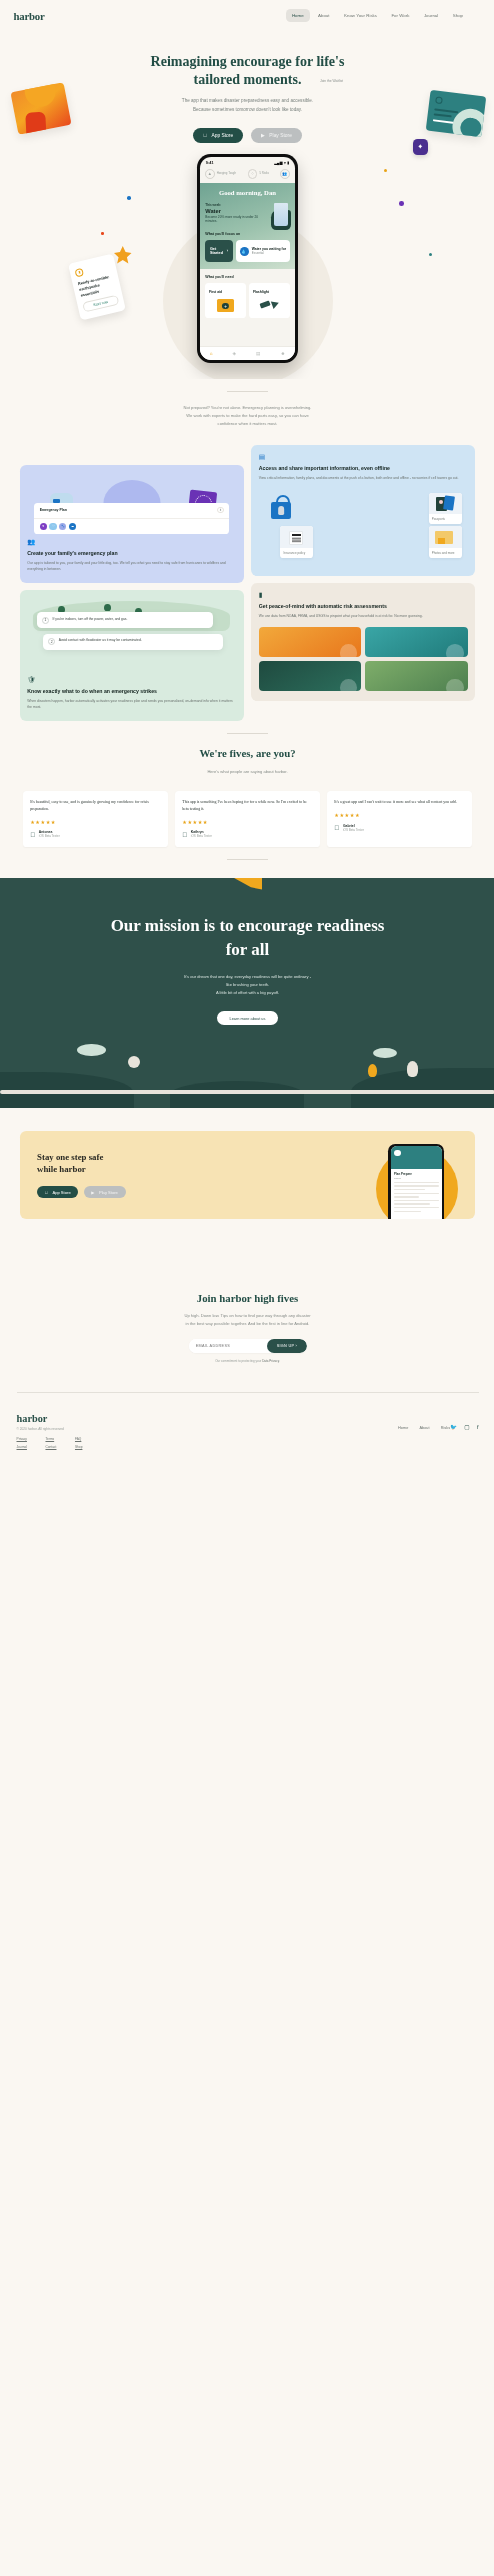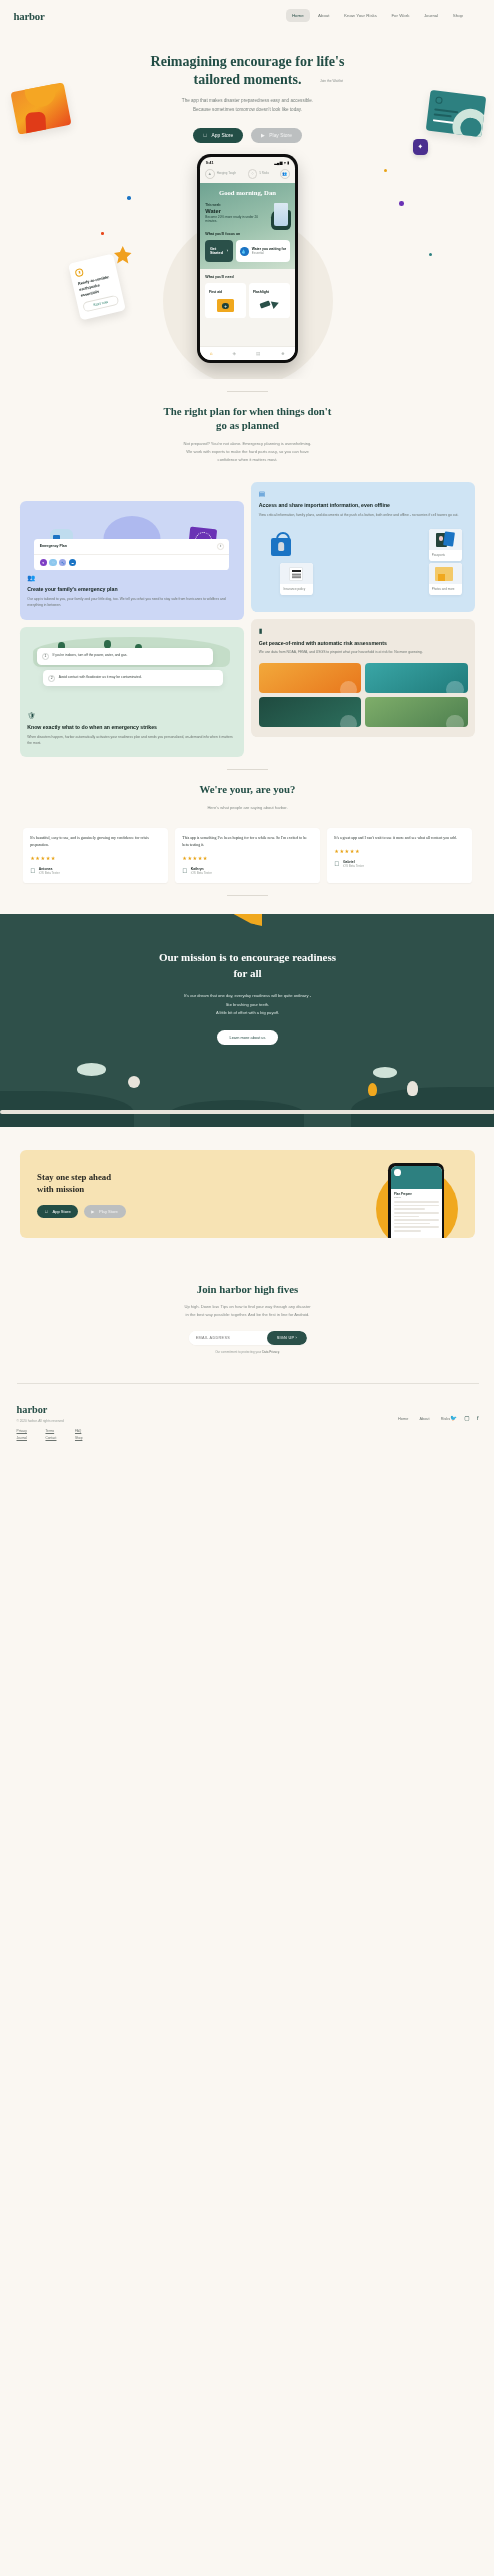--- a/index.html
+++ b/index.html
@@ -171,21 +171,21 @@
   .tcard q { font-family:"Liberation Serif",serif; font-size:3.9px; line-height:1.75; color:#2b3531; display:block; quotes:none;}
   .stars { color:#e8a317; font-size:5.2px; letter-spacing:0.5px; margin-top:6.2px; }
   .tmeta { display:flex; align-items:center; gap:3.6px; margin-top:5.7px; }
   .apple { font-size:6.7px; color:#2a5049; }
   .tname { font-size:3.4px; font-weight:bold; color:#1f2a27; }
   .trole { font-size:3px; color:#9aa09c; }
 
   
   .mission { background:#2f504a; position:relative; padding:36px 0 0; margin-top:18.5px; overflow:hidden;}
   .megaphone { position:absolute; left:50%; top:-17.5px; transform:translateX(-50%); width:29px; height:29px; background:#f0a81e; clip-path:polygon(0 42%,62% 8%,100% 0,100% 100%,62% 92%,0 58%); }
-  .mission h2 { font-family:"Liberation Serif",serif; color:#fff; font-size:11px; text-align:center; line-height:1.4; font-weight:bold; padding:0 77px;}
+  .mission h2 { font-family:"Liberation Serif",serif; color:#fff; font-size:17px; text-align:center; line-height:1.4; font-weight:bold; padding:0 77px;}
   .mission p { color:#d6e2de; font-size:4.1px; text-align:center; line-height:2; margin-top:11.3px; }
   .mission-btn { display:block; margin:13.4px auto 0; background:#fff; color:#2a5049; border:none; border-radius:11.3px; padding:4.6px 12.4px; font-size:3.9px; cursor:pointer; }
   .landscape { position:relative; height:67px; margin-top:15.5px; }
   .ls-hill { position:absolute; bottom:0; background:#24443f; }
   .ls-road { position:absolute; left:0; right:0; bottom:13.4px; height:4.1px; background:#e8e4db; border-radius:2.1px; }
   .ls-cloud { position:absolute; background:#cfe2d8; border-radius:50%; }
 
   
   .cta-wrap { padding:23px 19.6px 0; }
   .cta { background:#f7e3b4; border-radius:6.2px; display:flex; align-items:center; padding:15.5px 17.5px; position:relative; overflow:hidden; min-height:88px;}
@@ -196,21 +196,21 @@
   .cta-circle { position:absolute; right:17.5px; top:17.5px; width:82px; height:82px; border-radius:50%; background:#f0a81e; }
   .cta-screen { width:100%; height:100%; background:#fff; border-radius:5.7px 5.7px 0 0; overflow:hidden; }
   .cta-top { height:23px; background:#2d8080; padding:3.6px; }
   .cta-top .dotw { width:6.7px;height:6.7px;border-radius:50%;background:#fff;}
   .cta-body { padding:3.1px 3.6px; }
   .cta-body b { font-size:2.9px; color:#1b2b27; display:block;}
   .cta-body i { font-size:2.4px; color:#9aa09c; font-style:normal; display:block; margin-top:0.5px;}
   .cta-line { height:1.5px; background:#e9e6e0; border-radius:1px; margin-top:2.1px;}
 
   
-  .news { text-align:center; padding:45px 77px 0; }
+  .news { text-align:center; padding:29px 77px 0;margin-top:44px; }
   .news h2 { font-family:"Liberation Serif",serif; font-size:10.8px; color:#234e46; font-weight:bold;}
   .news p { font-size:4.1px; color:#858b87; line-height:1.95; margin-top:8.2px; }
   .news-form { display:flex; width:118px; margin:11.3px auto 0; background:#fff; border-radius:10.3px; overflow:hidden; box-shadow:0 0.5px 1.5px rgba(0,0,0,.05);}
   .news-form input { flex:1; border:none; outline:none; padding:5.2px 7.2px; font-size:3.8px; letter-spacing:0.3px; color:#2b3531; font-family:"Liberation Sans",sans-serif;}
   .news-form button { background:#2a5049; color:#fff; border:none; padding:0 9.3px; font-size:3.8px; letter-spacing:0.3px; cursor:pointer; border-radius:10.3px; font-family:"Liberation Sans",sans-serif;}
   .news-note { font-size:3px; color:#9aa09c; margin-top:5.2px; }
   .news-note a { color:#6b736f; }
 
   
   .f-rule { height:0.5px; background:#e3e0d9; margin:29px 16.5px 0; }
@@ -357,24 +357,20 @@
           <i>☻</i>
         </div>
       </div>
     </div>
   </div>
 </section>
 
 <div class="hr"></div>
 
 <section class="sec-head">
-  <h2>
-    <span>The right plan for when things don't</span><br>
-    <span>go as planned</span>
-  </h2>
   <p>
     <span>Not prepared? You're not alone. Emergency planning is overwhelming.</span><br>
     <span>We work with experts to make the hard parts easy, so you can have</span><br>
     <span>confidence when it matters most.</span>
   </p>
 </section>
 
 <section class="features">
 
   <div class="fcol">
@@ -471,21 +467,21 @@
             <div class="rt-blob"></div>
           </div>
       </div>
     </div>
   </div>
 </section>
 
 <div class="hr"></div>
 
 <section class="sec-head">
-  <h2>We're your, are you?</h2>
+  <h2>We're fives, are you?</h2>
   <p>Here's what people are saying about harbor.</p>
 </section>
 
 <div class="tcards">
   <div class="tcard">
     <q>It's beautiful, easy to use, and is genuinely growing my confidence for crisis preparation.</q>
     <div class="stars">★★★★★</div>
     <div class="tmeta">
       <span class="apple"></span>
       <div>
@@ -543,22 +539,22 @@
     <div class="ls-cloud" style="left:128px;top:15.5px;width:12.4px;height:12.4px;background:#e8e4db;"></div>
     <div class="ls-cloud" style="right:118px;top:23px;width:9.3px;height:13.4px;background:#f0a81e;border-radius:50% 50% 40% 40%;"></div>
     <div class="ls-cloud" style="right:77px;top:20.6px;width:11.3px;height:15.5px;background:#e8e4db;border-radius:50% 50% 40% 40%;"></div>
   </div>
 </section>
 
 <section class="cta-wrap">
   <div class="cta">
     <div style="flex:1;z-index:2">
       <h2>
-        <span>Stay one step ahead</span><br>
-        <span>with mission</span>
+        <span>Stay one step safe</span><br>
+        <span>while harbor</span>
       </h2>
       <div class="cta-btns">
         <button class="store-btn dark">
           <span></span>
           <span>App Store</span>
         </button>
         <button class="store-btn grey">
           <span>▶</span>
           <span>Play Store</span>
         </button>

